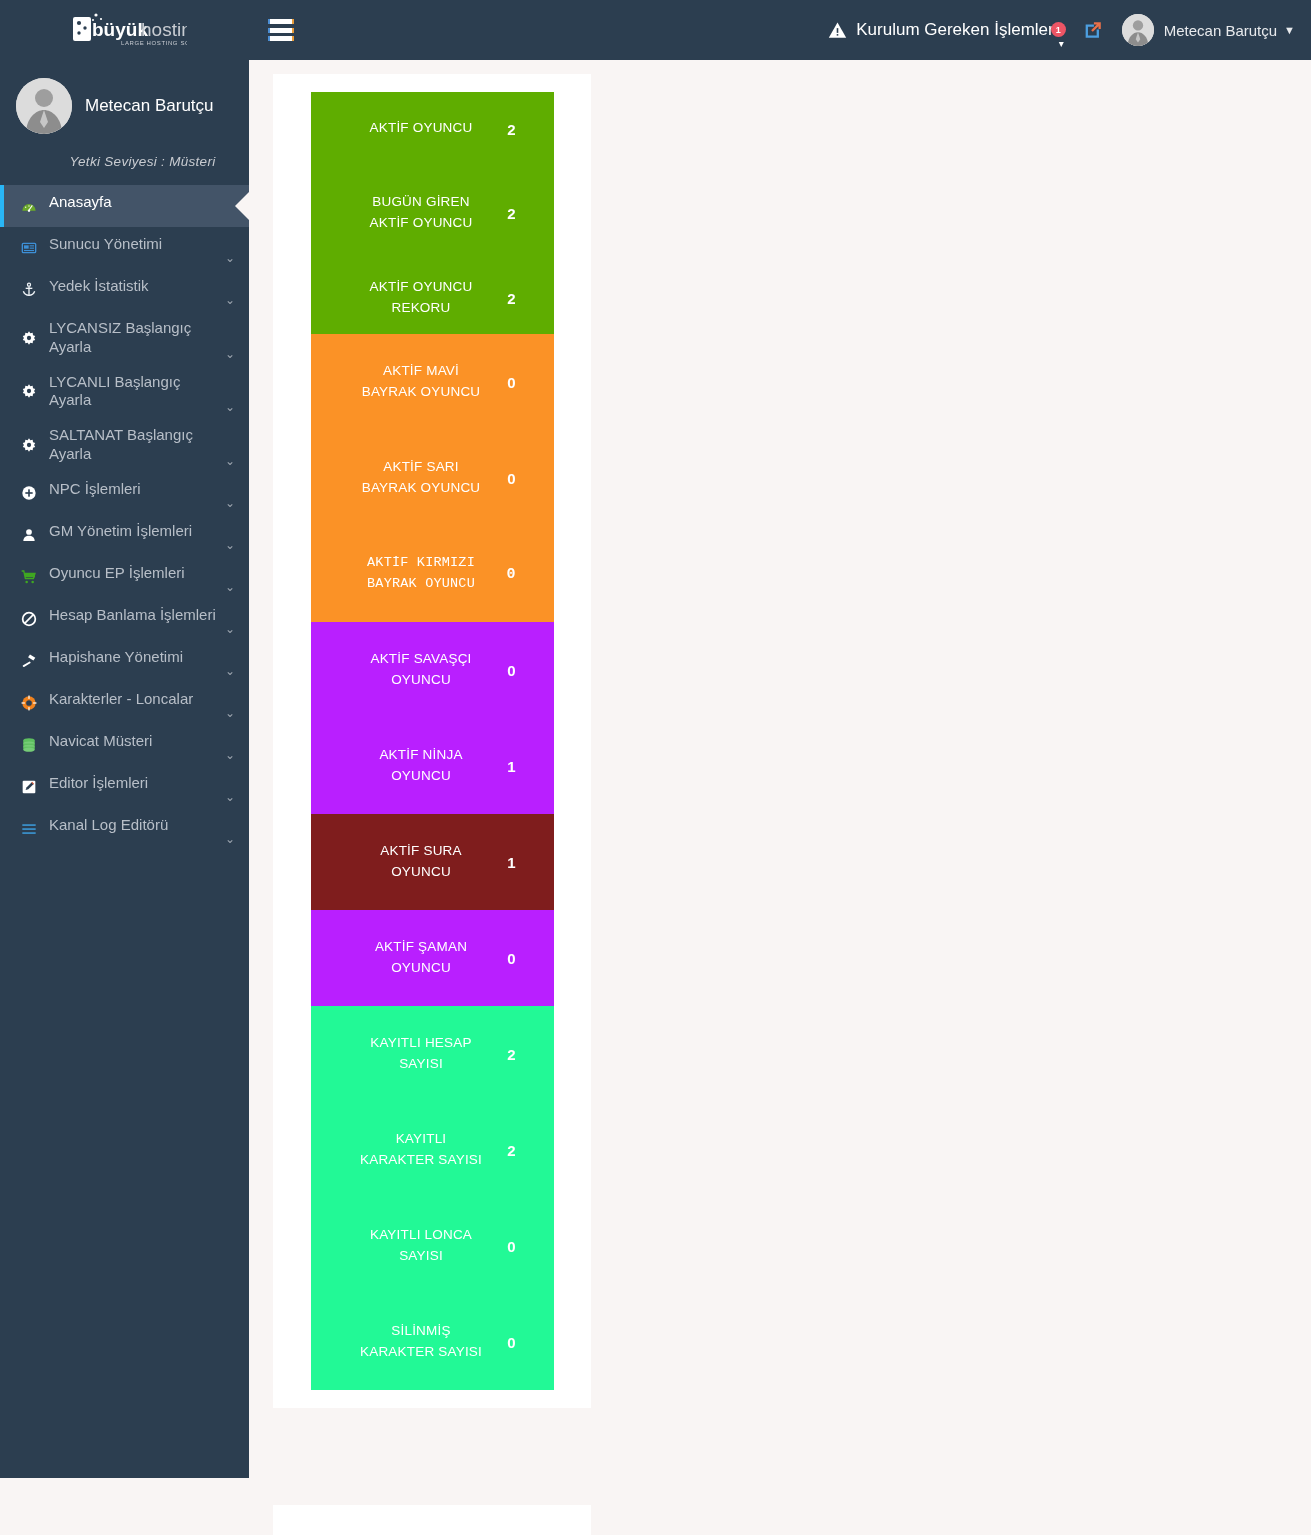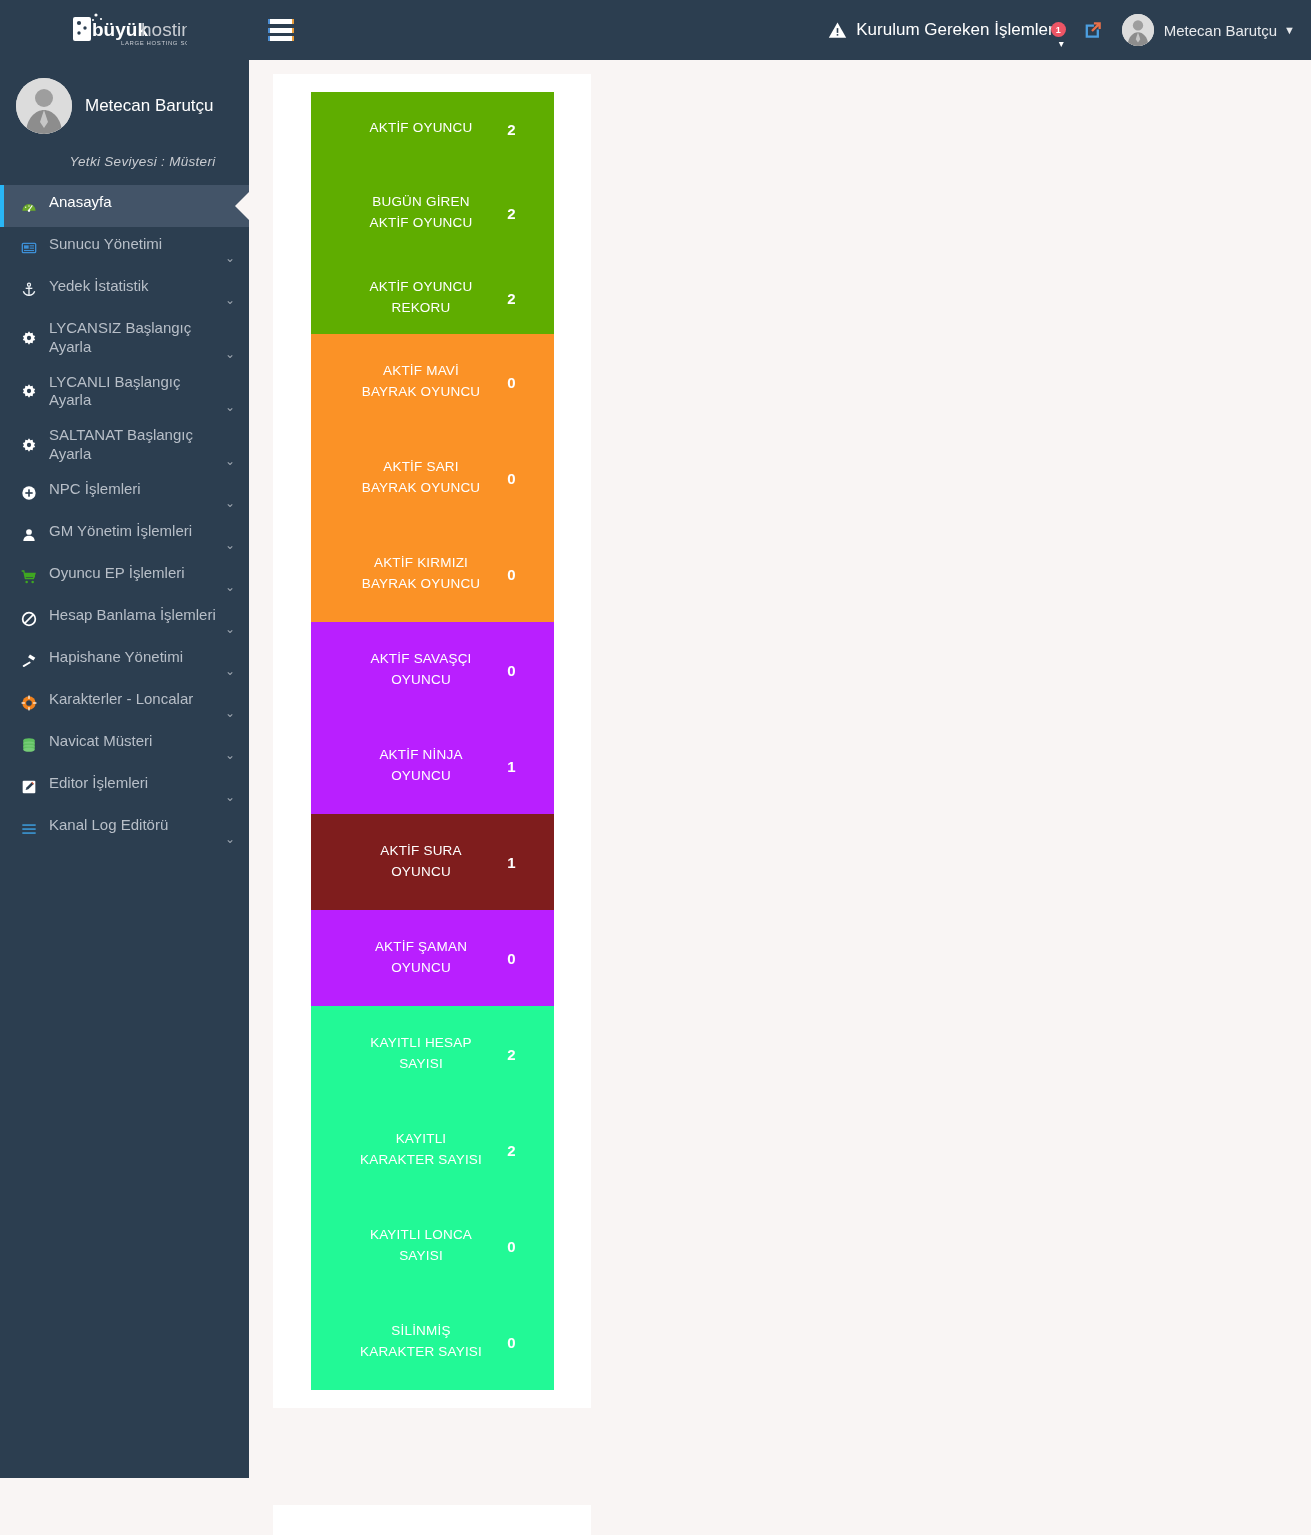--- a/index.html
+++ b/index.html
@@ -493,21 +493,21 @@
           <div class="stat-value">2</div>
         </div>
         <div class="stat-card tall" style="background: rgb(251, 146, 38);">
           <div class="stat-label">AKTİF MAVİ<br>BAYRAK OYUNCU</div>
           <div class="stat-value">0</div>
         </div>
         <div class="stat-card tall" style="background: rgb(251, 146, 38);">
           <div class="stat-label">AKTİF SARI<br>BAYRAK OYUNCU</div>
           <div class="stat-value">0</div>
         </div>
-        <div class="stat-card tall" style="background: rgb(251, 146, 38);">
+        <div class="stat-card tall" style="background: rgb(251, 146, 38); font-family: Liberation Mono, monospace;">
           <div class="stat-label">AKTİF KIRMIZI<br>BAYRAK OYUNCU</div>
           <div class="stat-value">0</div>
         </div>
         <div class="stat-card tall" style="background: rgb(185, 31, 255);">
           <div class="stat-label">AKTİF SAVAŞÇI<br>OYUNCU</div>
           <div class="stat-value">0</div>
         </div>
         <div class="stat-card tall" style="background: rgb(185, 31, 255);">
           <div class="stat-label">AKTİF NİNJA<br>OYUNCU</div>
           <div class="stat-value">1</div>

